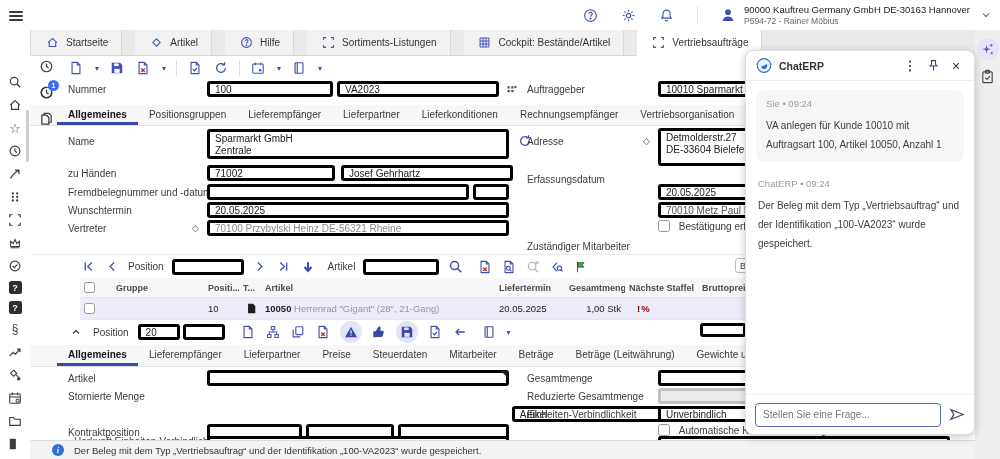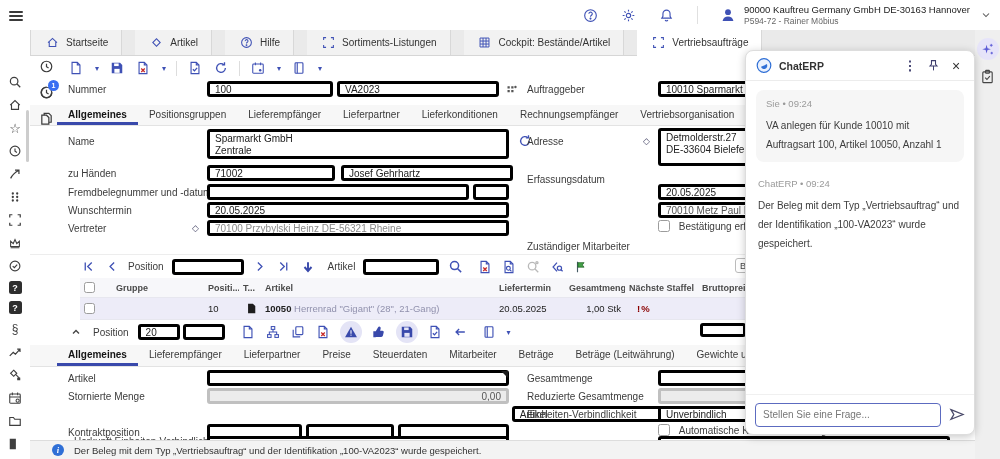--- a/index.html
+++ b/index.html
@@ -643,21 +643,20 @@
     <div class="form2">
       <label class="fl abs" style="left:38px;top:5px;">Artikel</label>
       <span class="reqwrap abs" style="left:177px;top:2px;">
         <input class="fi" style="width: 302px;">
         <span class="reqcorner"></span>
       </span>
       <label class="fl abs" style="left:497px;top:5px;">Gesamtmenge</label>
       <input class="fi abs" style="left: 628px; top: 2px; width: 292px;">
 
       <label class="fl abs" style="left:38px;top:23px;">Stornierte Menge</label>
-      <input class="fi dis r abs" style="left: 177px; top: 20px; width: 302px;" value="0,00">
       <label class="fl abs" style="left:497px;top:23px;">Reduzierte Gesamtmenge</label>
       <input class="fi dis abs" style="left: 628px; top: 20px; width: 292px;">
 
       <label class="fl abs" style="left:44px;top:41px;margin-top:27px;">Herkunft Einheiten-Verbindlichkeit</label>
       <span class="selwrap abs" style="left:177px;top:38px;">
         <input class="fi" style="width: 302px;" value="Artikel">
         <span class="sc">⌄</span>
       </span>
       <label class="fl abs" style="left:497px;top:41px;">Einheiten-Verbindlichkeit</label>
       <input class="fi abs" style="left: 628px; top: 38px; width: 292px;" value="Unverbindlich">

